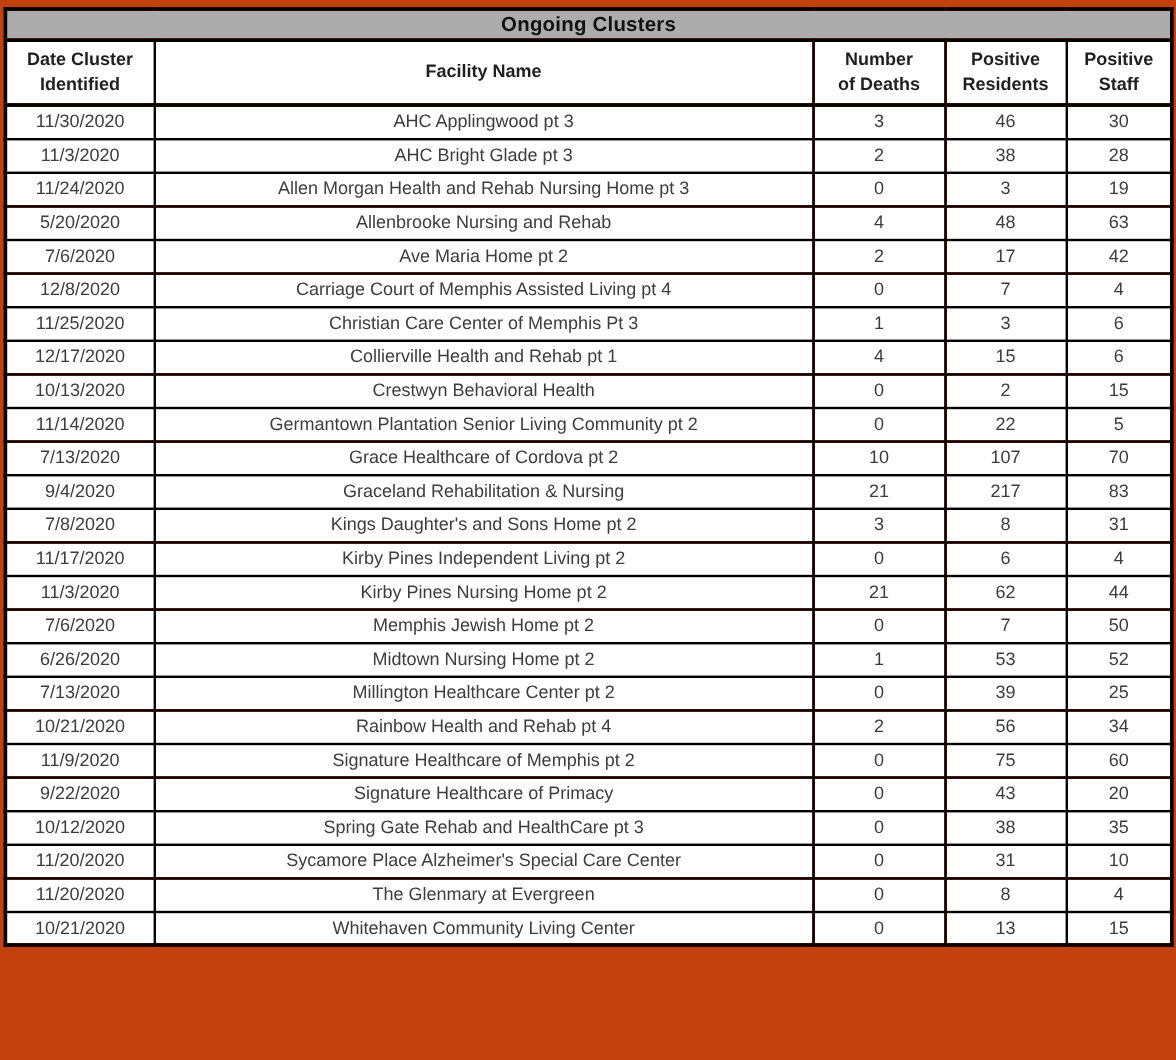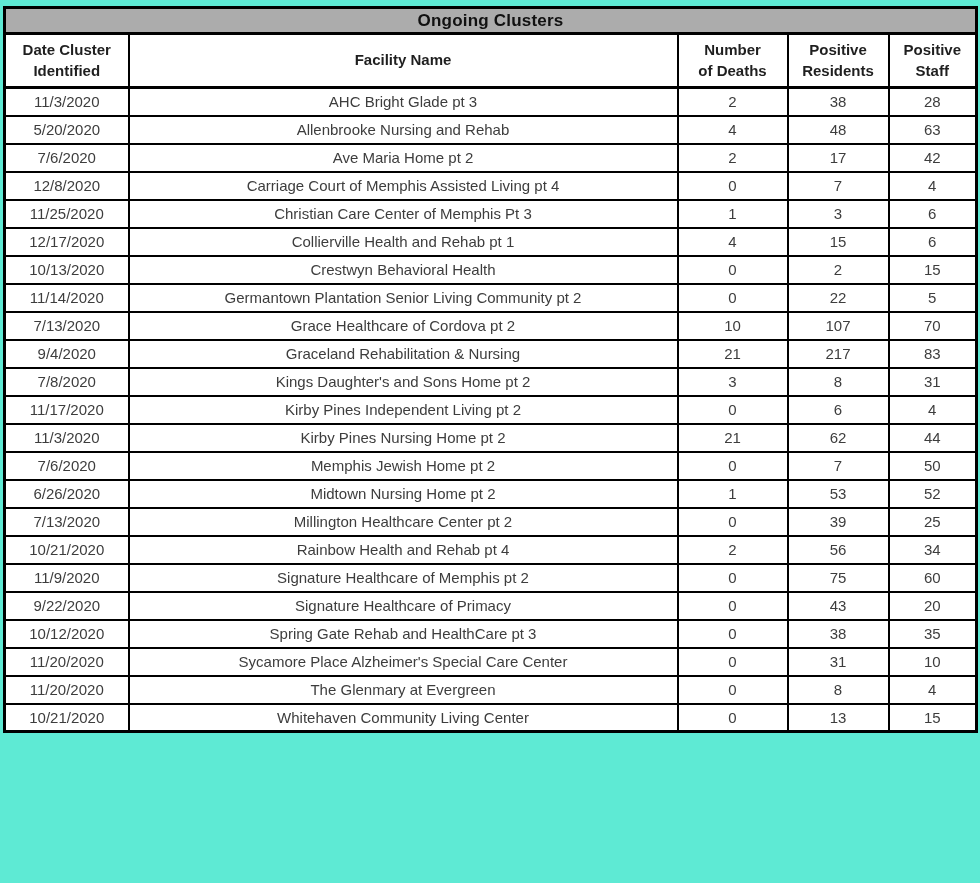--- a/index.html
+++ b/index.html
@@ -3,21 +3,21 @@
 <meta charset="utf-8">
 <style>
   * { margin: 0; padding: 0; box-sizing: border-box; }
   html, body {
     background: #ffffff;
     font-family: "Liberation Sans", "DejaVu Sans", sans-serif;
   }
   .page {
     width: 980px;
     height: 883px;
-    background: #5eead4;
+    background: #c2410c;
     padding: 6px 4px 2px 3px;
     overflow: hidden;
   }
   table.clusters-table {
     width: 972px;
     table-layout: fixed;
     border-collapse: collapse;
     border: 3px solid #000000;
   }
   th, td {
@@ -81,27 +81,41 @@
         <th>Number
 of Deaths</th>
         <th>Positive
 Residents</th>
         <th>Positive
 Staff</th>
       </tr>
     </thead>
     <tbody id="rows">
         <tr class="data-row">
+          <td class="cell cell-date">11/30/2020</td>
+          <td class="cell cell-facility">AHC Applingwood pt 3</td>
+          <td class="cell cell-deaths">3</td>
+          <td class="cell cell-residents">46</td>
+          <td class="cell cell-staff">30</td>
+        </tr>
+        <tr class="data-row">
           <td class="cell cell-date">11/3/2020</td>
           <td class="cell cell-facility">AHC Bright Glade pt 3</td>
           <td class="cell cell-deaths">2</td>
           <td class="cell cell-residents">38</td>
           <td class="cell cell-staff">28</td>
         </tr>
         <tr class="data-row">
+          <td class="cell cell-date">11/24/2020</td>
+          <td class="cell cell-facility">Allen Morgan Health and Rehab Nursing Home pt 3</td>
+          <td class="cell cell-deaths">0</td>
+          <td class="cell cell-residents">3</td>
+          <td class="cell cell-staff">19</td>
+        </tr>
+        <tr class="data-row">
           <td class="cell cell-date">5/20/2020</td>
           <td class="cell cell-facility">Allenbrooke Nursing and Rehab</td>
           <td class="cell cell-deaths">4</td>
           <td class="cell cell-residents">48</td>
           <td class="cell cell-staff">63</td>
         </tr>
         <tr class="data-row">
           <td class="cell cell-date">7/6/2020</td>
           <td class="cell cell-facility">Ave Maria Home pt 2</td>
           <td class="cell cell-deaths">2</td>

